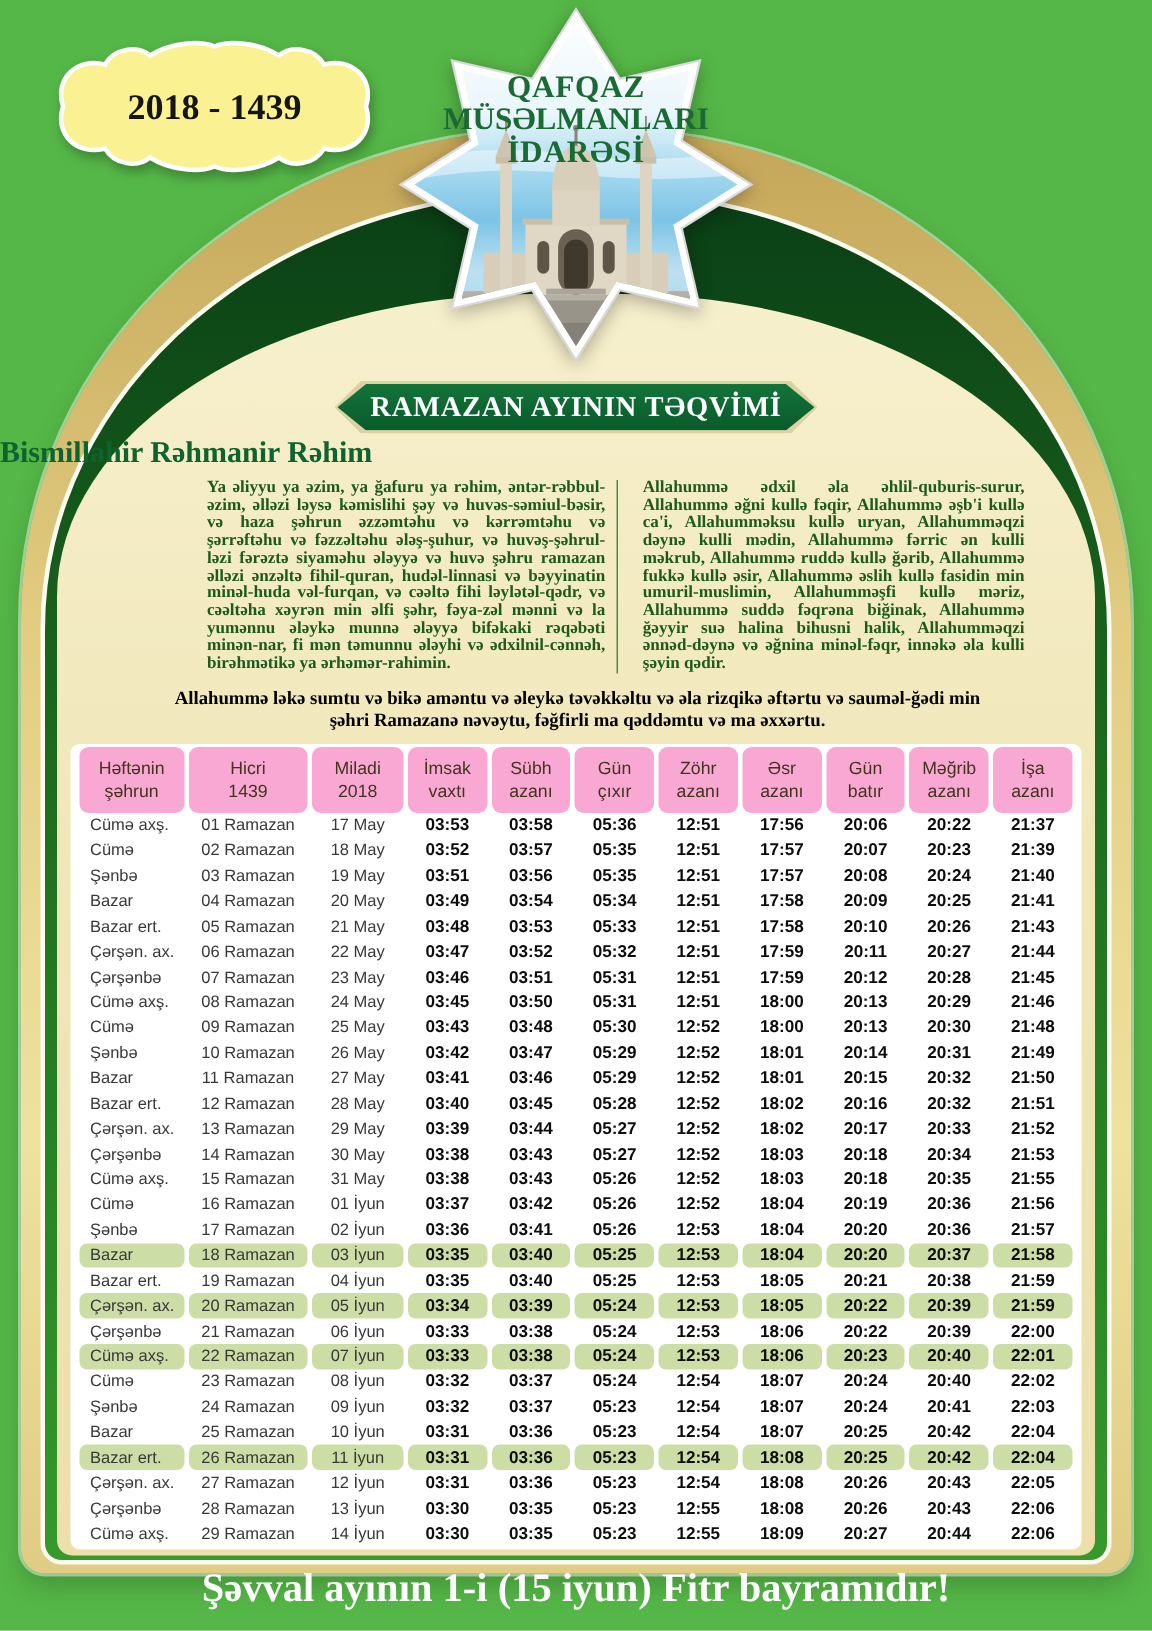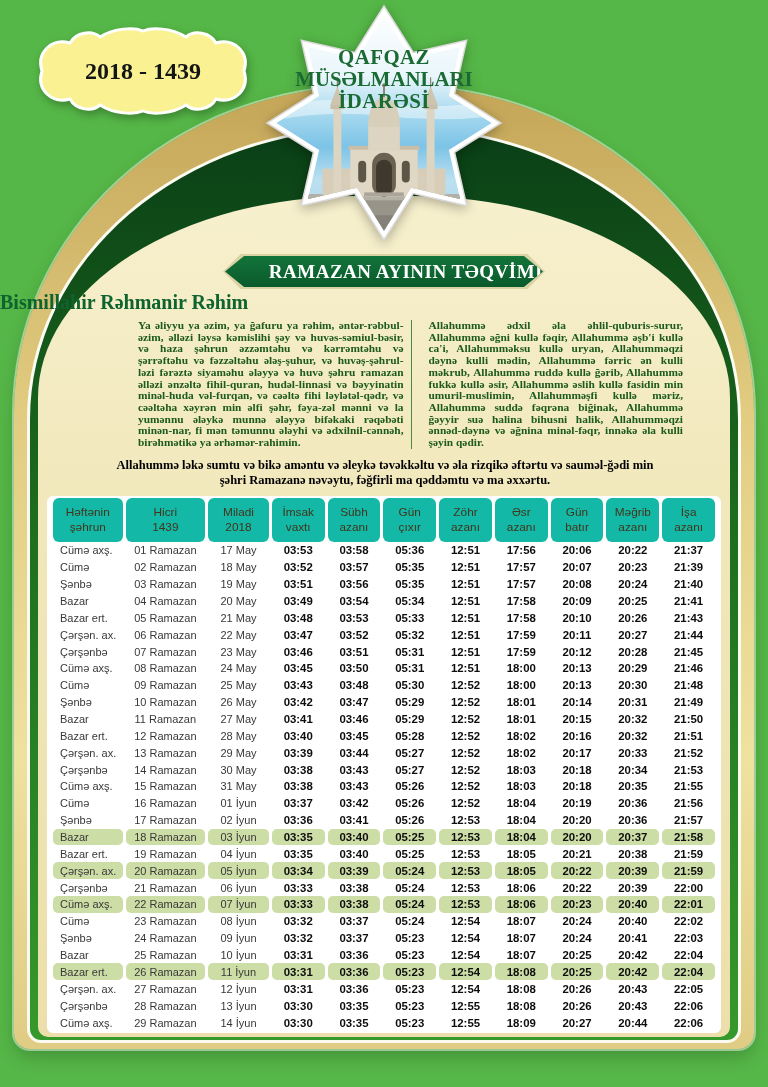--- a/index.html
+++ b/index.html
@@ -26,37 +26,37 @@
   .star{position:absolute;left:265px;top:4px;width:238px;height:238px;
         filter:drop-shadow(0 3px 6px rgba(0,0,0,.3));}
   .star svg{width:100%;height:100%;}
   .star text{font-family:"Liberation Serif",serif;font-weight:bold;fill:#1a6b33;}
   
   .banner-wrap{position:absolute;left:50%;top:254px;transform:translateX(-50%);width:322px;height:35px;}
   .banner-outer{position:absolute;inset:0;background:#d9d2a4;
      clip-path:polygon(0% 50%,5.5% 0%,94.5% 0%,100% 50%,94.5% 100%,5.5% 100%);}
   .banner-inner{position:absolute;inset:2px;background:linear-gradient(180deg,#127439,#0a5a2b);
      clip-path:polygon(0% 50%,6% 0%,94% 0%,100% 50%,94% 100%,6% 100%);
-     display:flex;align-items:center;justify-content:flex-end;}
+     display:flex;align-items:center;justify-content:center;}
   .banner-inner span{color:#fff;font:bold 19px "Liberation Serif",serif;letter-spacing:.5px;}
   .bismillah{position:absolute;top:291px;left:0;right:0;
      font:bold 20px "Liberation Serif",serif;color:#0e632e;}
   
   .intro{position:absolute;top:320px;left:113px;width:545px;display:flex;margin-left:25px;}
   .intro .col{box-sizing:border-box;width:50%;font:bold 11.4px/11.7px "Liberation Serif",serif;
      color:#1c5a1d;text-align:justify;}
   .col-l{padding-right:7px;}
   .col-r{padding-left:17px;border-left:1.5px solid #4a8c3f;}
   .closing{position:absolute;top:458px;left:110px;width:550px;text-align:center;
      font:bold 12.5px/15px "Liberation Serif",serif;color:#000000;}
   
   .tablebox{position:absolute;left:47px;top:496px;width:674px;height:537px;background:#fff;
      border-radius:6px;padding:2px 3px;box-sizing:border-box;}
   table{width:100%;height:100%;border-collapse:separate;border-spacing:3px 0;table-layout:fixed;}
-  thead th{background:#14b8a6;border-radius:6px;font-family:"Liberation Sans",sans-serif;
+  thead th{background:#f9a8d4;border-radius:6px;font-family:"Liberation Sans",sans-serif;
      font-size:11.8px;line-height:1.25;color:#41341a;font-weight:400;height:40px;
      vertical-align:middle;padding:2px 0;}
   tbody td{height:16.4px;font-size:11px;color:#383838;text-align:center;vertical-align:middle;padding:0;}
   td.c-day{text-align:left;padding-left:7px;}
   td.c-time{font-weight:700;color:#0d0d0d;font-size:11.4px;}
   tr.hl td{background:#cddda6;border-radius:5px;}
   
   .footer-note{position:absolute;left:0;right:0;top:1043px;text-align:center;
      font:bold 27px "Liberation Serif",serif;color:#ffffff;}
 </style>
@@ -546,13 +546,14 @@
             <td class="c-time">12:55</td>
             <td class="c-time">18:09</td>
             <td class="c-time">20:27</td>
             <td class="c-time">20:44</td>
             <td class="c-time">22:06</td>
           </tr>
         </tbody>
     </table>
   </div>
 
+  <div class="footer-note">Şəvval ayının 1-i (15 iyun) Fitr bayramıdır!</div>
 </div>
 
 </body></html>

